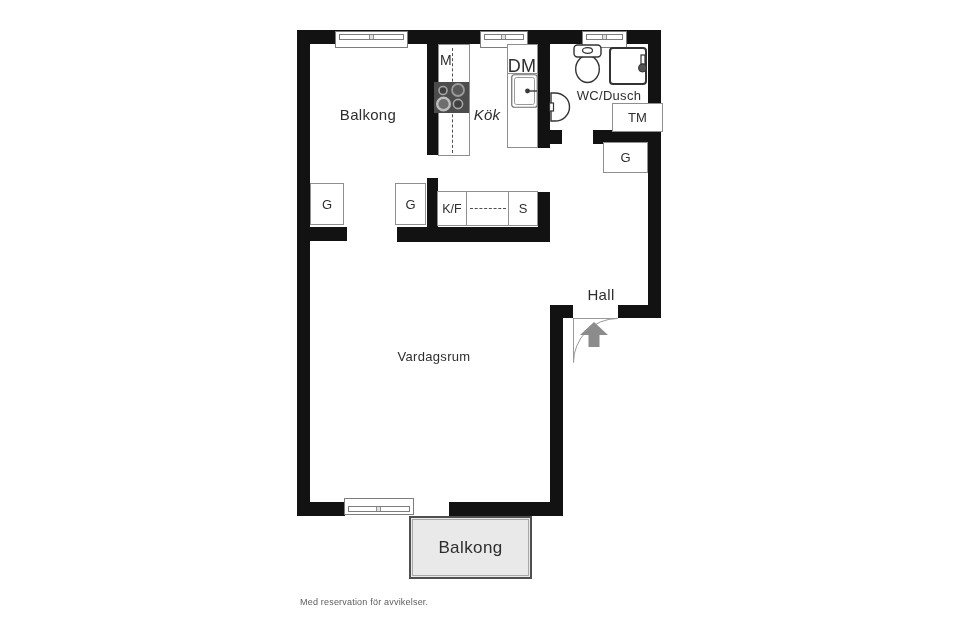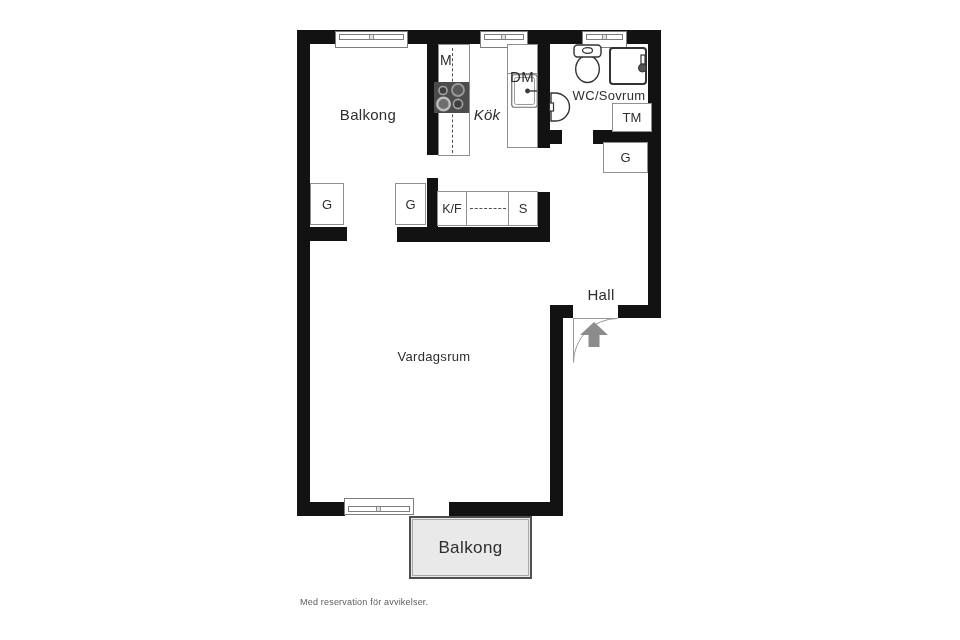--- a/index.html
+++ b/index.html
@@ -97,21 +97,21 @@
 
   <div class="box" style="left:310px;top:183px;width:34px;height:42px;">
     <span>G</span>
   </div>
   <div class="box" style="left:395px;top:183px;width:31px;height:42px;">
     <span>G</span>
   </div>
   <div class="box" style="left:603px;top:142px;width:45px;height:31px;">
     <span>G</span>
   </div>
-  <div class="box" style="left:612px;top:103px;width:40px;height:29px;">
+  <div class="box" style="left:612px;top:103px;width:51px;height:29px;">
     <span>TM</span>
   </div>
 
   <svg class="fixture" style="left:434px;top:82px;" width="35" height="31" viewBox="0 0 35 31">
     <rect width="35" height="31" fill="#4c4c4c"></rect>
     <circle cx="9" cy="8.5" r="4" fill="#3f3f3f" stroke="#a5a5a5" stroke-width="1.6"></circle>
     <circle cx="24" cy="8" r="6" fill="#585858" stroke="#9b9b9b" stroke-width="1.8"></circle>
     <circle cx="9.5" cy="22" r="6.3" fill="#6e6e6e" stroke="#bdbdbd" stroke-width="2.4"></circle>
     <circle cx="24" cy="22" r="4.6" fill="#3f3f3f" stroke="#a5a5a5" stroke-width="1.6"></circle>
   </svg>
@@ -144,25 +144,25 @@
     <path d="M0.5 44.5 A44 44 0 0 1 44.5 0.5" fill="none" stroke="#999" stroke-width="1"></path>
     <line x1="0.5" y1="0" x2="0.5" y2="44.5" stroke="#999" stroke-width="1"></line>
     <line x1="0" y1="0.5" x2="44.5" y2="0.5" stroke="#999" stroke-width="1"></line>
   </svg>
   <svg class="fixture" style="left:579px;top:322px;" width="30" height="26" viewBox="0 0 30 26">
     <polygon points="15,0 29,13 20.5,13 20.5,25 9.5,25 9.5,13 1,13" fill="#8c8c8c"></polygon>
   </svg>
 
   <div class="label" style="left:368px;top:114px;font-size:15px;">Balkong</div>
   <div class="label" style="left:487px;top:114px;font-size:15px;font-style:italic;">Kök</div>
-  <div class="label" style="left:609px;top:95px;font-size:13px;">WC/Sovrum</div>
+  <div class="label" style="left:609px;top:95px;font-size:13px;">WC/Dusch</div>
   <div class="label" style="left:601px;top:262px;font-size:15px;margin-top:32px;">Hall</div>
   <div class="label" style="left:434px;top:356px;font-size:13px;">Vardagsrum</div>
   <div class="label" style="left:446px;top:60px;font-size:14px;">M</div>
-  <div class="label" style="left:522px;top:76px;font-size:15px;">DM</div>
+  <div class="label" style="left:522px;top:66px;font-size:18px;">DM</div>
 
   <div class="balcony">
     <div class="inner"></div>
     <div class="blabel">Balkong</div>
   </div>
 
   <div class="footnote">Med reservation för avvikelser.</div>
 
 </div>
 

